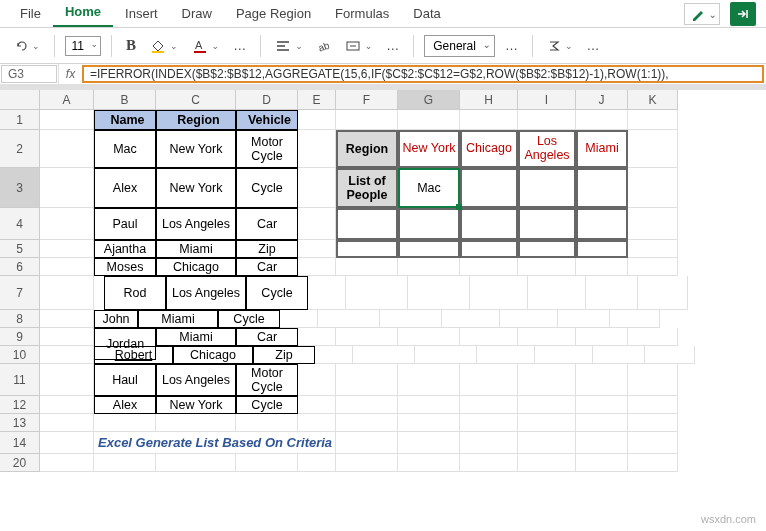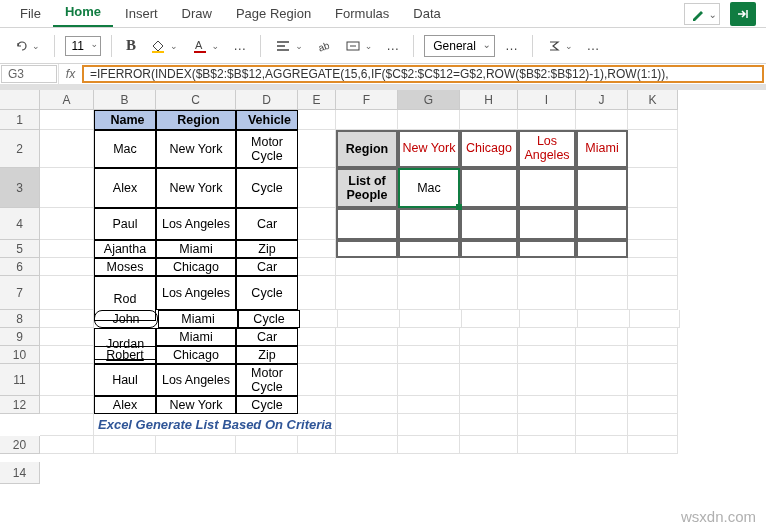--- a/index.html
+++ b/index.html
@@ -48,21 +48,21 @@
 
 
 .t2-h { background: #d9d9d9; font-weight: 700; border: 2px solid #666 !important; }
 .t2-rh { color: #c00000; border: 2px solid #666 !important; line-height: 1.1; }
 .t2-c { border: 2px solid #666 !important; }
 .t2-sel { outline: 2px solid #107c41; outline-offset: -2px; position: relative; }
 .t2-sel::after { content: ""; position: absolute; bottom: -4px; right: -4px; width: 6px; height: 6px; background: #107c41; }
 
 .caption { color: #2f5597; font-weight: 700; font-style: italic; font-size: 13px; text-align: left; padding-left: 4px; justify-content: flex-start; }
 
-.watermark { position: absolute; bottom: 6px; right: 10px; font-size: 15px; color: #b0b0b0; }
+.watermark { position: absolute; bottom: 6px; right: 10px; font-size: 11px; color: #b0b0b0; }
 
 
 svg { display: block; }
 </style>
 </head>
 <body>
 
 <div class="tabs">
   <div class="tab">File</div>
   <div class="tab active">Home</div>
@@ -241,35 +241,35 @@
         <div class="cell" style="width: 62px; height: 18px;"></div>
         <div class="cell" style="width: 62px; height: 18px;"></div>
         <div class="cell" style="width: 58px; height: 18px;"></div>
         <div class="cell" style="width: 58px; height: 18px;"></div>
         <div class="cell" style="width: 52px; height: 18px;"></div>
         <div class="cell" style="width: 50px; height: 18px;"></div>
       </div>
       <div class="row" style="height: 34px;">
         <div class="row-h" style="height: 34px;">7</div>
         <div class="cell" style="width: 54px; height: 34px;"></div>
-        <div class="cell t1-c" style="width: 62px; height: 45px;">Rod</div>
+        <div class="cell t1-c" style="width: 62px; height: 34px; margin-left: 10px;">Rod</div>
         <div class="cell t1-c" style="width: 80px; height: 34px;">Los Angeles</div>
         <div class="cell t1-c" style="width: 62px; height: 34px;">Cycle</div>
         <div class="cell" style="width: 38px; height: 34px;"></div>
         <div class="cell" style="width: 62px; height: 34px;"></div>
         <div class="cell" style="width: 62px; height: 34px;"></div>
         <div class="cell" style="width: 58px; height: 34px;"></div>
         <div class="cell" style="width: 58px; height: 34px;"></div>
         <div class="cell" style="width: 52px; height: 34px;"></div>
         <div class="cell" style="width: 50px; height: 34px;"></div>
       </div>
       <div class="row" style="height: 18px;">
         <div class="row-h" style="height: 18px;">8</div>
         <div class="cell" style="width: 54px; height: 18px;"></div>
-        <div class="cell t1-c" style="width: 64px; height: 18px; border-radius: 8px;">John</div>
+        <div class="cell t1-c" style="width: 44px; height: 18px;">John</div>
         <div class="cell t1-c" style="width: 80px; height: 18px;">Miami</div>
         <div class="cell t1-c" style="width: 62px; height: 18px;">Cycle</div>
         <div class="cell" style="width: 38px; height: 18px;"></div>
         <div class="cell" style="width: 62px; height: 18px;"></div>
         <div class="cell" style="width: 62px; height: 18px;"></div>
         <div class="cell" style="width: 58px; height: 18px;"></div>
         <div class="cell" style="width: 58px; height: 18px;"></div>
         <div class="cell" style="width: 52px; height: 18px;"></div>
         <div class="cell" style="width: 50px; height: 18px;"></div>
       </div>
@@ -283,21 +283,21 @@
         <div class="cell" style="width: 62px; height: 18px;"></div>
         <div class="cell" style="width: 62px; height: 18px;"></div>
         <div class="cell" style="width: 58px; height: 18px;"></div>
         <div class="cell" style="width: 58px; height: 18px;"></div>
         <div class="cell" style="width: 52px; height: 18px;"></div>
         <div class="cell" style="width: 50px; height: 18px;"></div>
       </div>
       <div class="row" style="height: 18px;">
         <div class="row-h" style="height: 18px;">10</div>
         <div class="cell" style="width: 54px; height: 18px;"></div>
-        <div class="cell t1-c" style="width: 62px; height: 18px; text-decoration: underline;">Robert</div>
+        <div class="cell t1-c" style="width: 79px; height: 18px; text-decoration: underline;">Robert</div>
         <div class="cell t1-c" style="width: 80px; height: 18px;">Chicago</div>
         <div class="cell t1-c" style="width: 62px; height: 18px;">Zip</div>
         <div class="cell" style="width: 38px; height: 18px;"></div>
         <div class="cell" style="width: 62px; height: 18px;"></div>
         <div class="cell" style="width: 62px; height: 18px;"></div>
         <div class="cell" style="width: 58px; height: 18px;"></div>
         <div class="cell" style="width: 58px; height: 18px;"></div>
         <div class="cell" style="width: 52px; height: 18px;"></div>
         <div class="cell" style="width: 50px; height: 18px;"></div>
       </div>
@@ -322,22 +322,36 @@
         <div class="cell t1-c" style="width: 80px; height: 18px;">New York</div>
         <div class="cell t1-c" style="width: 62px; height: 18px;">Cycle</div>
         <div class="cell" style="width: 38px; height: 18px;"></div>
         <div class="cell" style="width: 62px; height: 18px;"></div>
         <div class="cell" style="width: 62px; height: 18px;"></div>
         <div class="cell" style="width: 58px; height: 18px;"></div>
         <div class="cell" style="width: 58px; height: 18px;"></div>
         <div class="cell" style="width: 52px; height: 18px;"></div>
         <div class="cell" style="width: 50px; height: 18px;"></div>
       </div>
+      <div class="row" style="height: 18px;">
+        <div class="row-h" style="height: 18px;">13</div>
+        <div class="cell" style="width: 54px; height: 18px;"></div>
+        <div class="cell" style="width: 62px; height: 18px;"></div>
+        <div class="cell" style="width: 80px; height: 18px;"></div>
+        <div class="cell" style="width: 62px; height: 18px;"></div>
+        <div class="cell" style="width: 38px; height: 18px;"></div>
+        <div class="cell" style="width: 62px; height: 18px;"></div>
+        <div class="cell" style="width: 62px; height: 18px;"></div>
+        <div class="cell" style="width: 58px; height: 18px;"></div>
+        <div class="cell" style="width: 58px; height: 18px;"></div>
+        <div class="cell" style="width: 52px; height: 18px;"></div>
+        <div class="cell" style="width: 50px; height: 18px;"></div>
+      </div>
       <div class="row" style="height: 22px;">
-        <div class="row-h" style="height: 22px; margin-top: 48px;">14</div>
+        <div class="row-h" style="height: 22px;">14</div>
         <div class="cell" style="width: 54px; height: 22px;"></div>
         <div class="cell caption" style="width: 242px; height: 22px;">Excel Generate List Based On Criteria</div>
         <div class="cell" style="width: 62px; height: 22px;"></div>
         <div class="cell" style="width: 62px; height: 22px;"></div>
         <div class="cell" style="width: 58px; height: 22px;"></div>
         <div class="cell" style="width: 58px; height: 22px;"></div>
         <div class="cell" style="width: 52px; height: 22px;"></div>
         <div class="cell" style="width: 50px; height: 22px;"></div>
       </div>
       <div class="row" style="height: 18px;">

